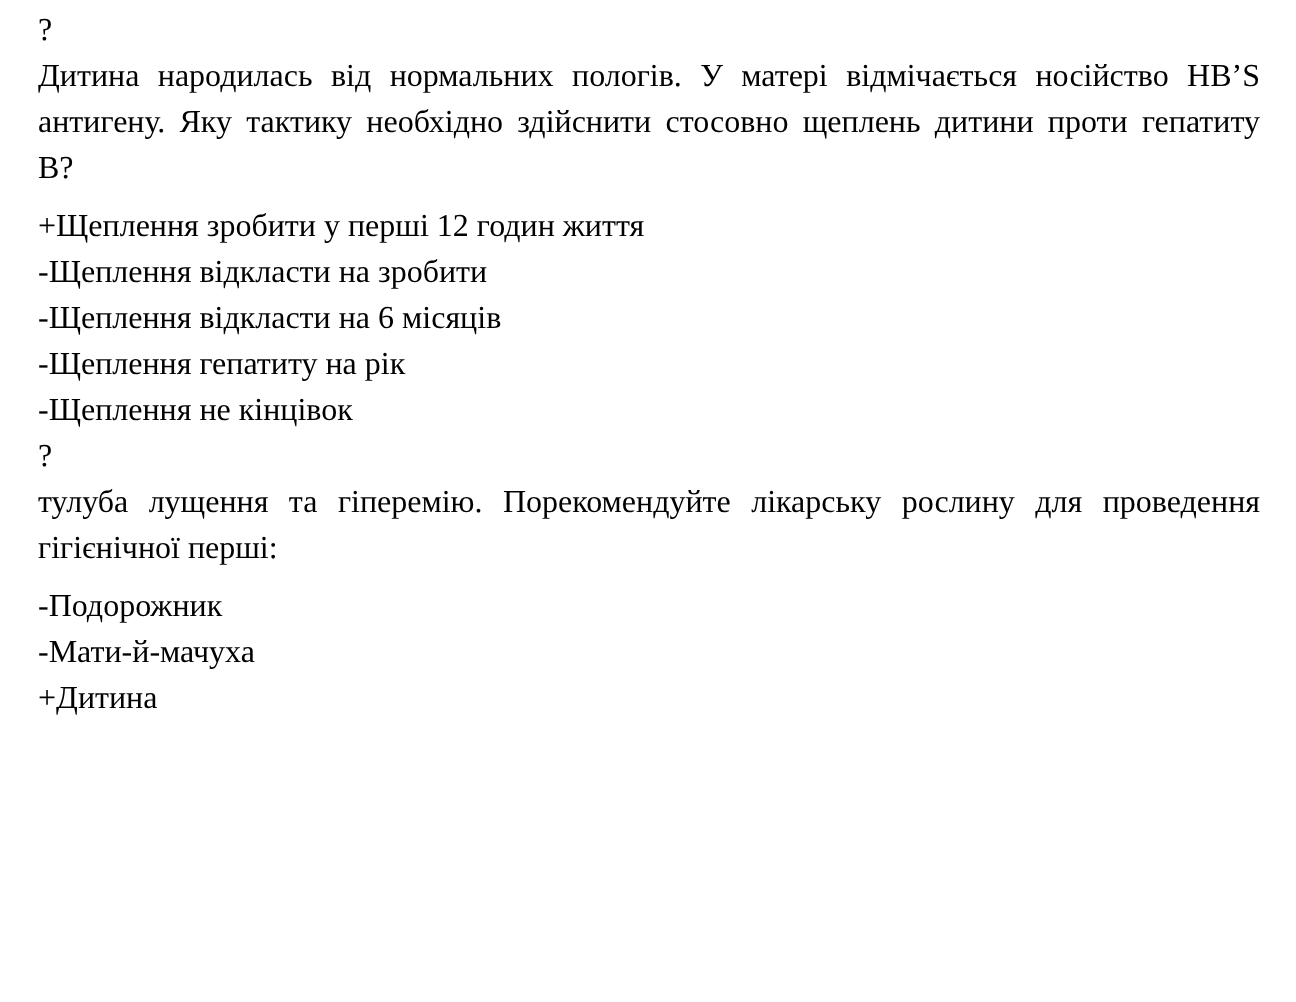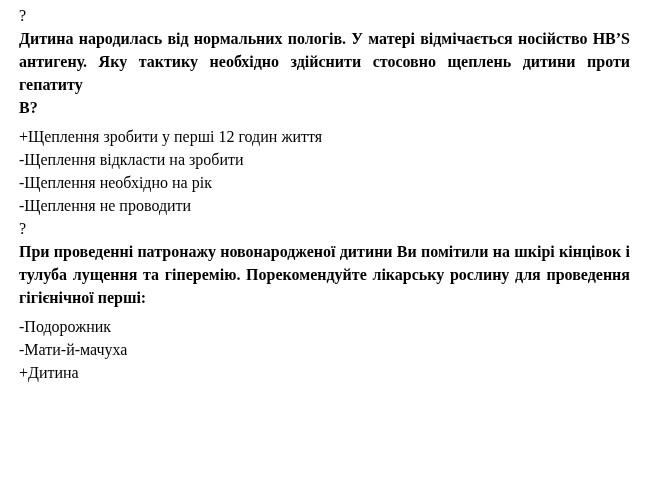--- a/index.html
+++ b/index.html
@@ -14,21 +14,21 @@
     overflow: hidden;
     background: #ffffff;
     color: #000000;
     padding: 4px 18px 0 19px;
     font-family: "Liberation Serif", "DejaVu Serif", serif;
     font-size: 16px;
     line-height: 23px;
   }
   .page p { margin: 0; padding: 0; }
   .marker { margin-bottom: 8px; }
-  .qtext  { margin-bottom: 6px; font-weight: bold; }
+  .qtext  { margin-bottom: 6px; }
   .qline.just {
     text-align: justify;
     text-align-last: justify;
     overflow: hidden;
     white-space: normal;
   }
   .qline.last {
     text-align: left;
     text-align-last: left;
   }
@@ -43,29 +43,29 @@
     <p class="marker">?</p>
 
     <div class="qtext">
       <p class="qline just">Дитина народилась від нормальних пологів. У матері відмічається носійство HB’S</p>
       <p class="qline just">антигену. Яку тактику необхідно здійснити стосовно щеплень дитини проти гепатиту</p>
       <p class="qline last">В?</p>
     </div>
 
     <p class="option">+Щеплення зробити у перші 12 годин життя</p>
     <p class="option">-Щеплення відкласти на зробити</p>
-    <p class="option">-Щеплення необхідно на рік</p>
-    <p class="option">-Щеплення не проводити</p>
+    <p class="option">-Щеплення відкласти на 6 місяців</p>
+    <p class="option">-Щеплення гепатиту на рік</p>
+    <p class="option">-Щеплення не кінцівок</p>
   </div>
 
   <div>
     <p class="marker">?</p>
 
     <div class="qtext">
-      <p class="qline just">При проведенні патронажу новонародженої дитини Ви помітили на шкірі кінцівок і</p>
       <p class="qline just">тулуба лущення та гіперемію. Порекомендуйте лікарську рослину для проведення</p>
       <p class="qline last">гігієнічної перші:</p>
     </div>
 
     <p class="option">-Подорожник</p>
     <p class="option">-Мати-й-мачуха</p>
     <p class="option">+Дитина</p>
   </div>
 
 </div>

